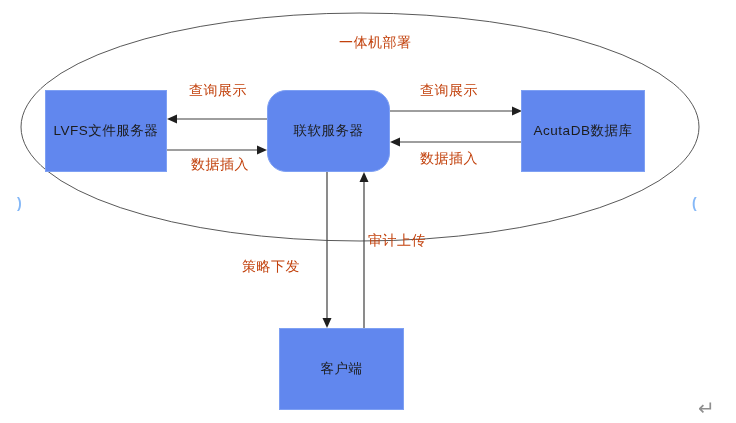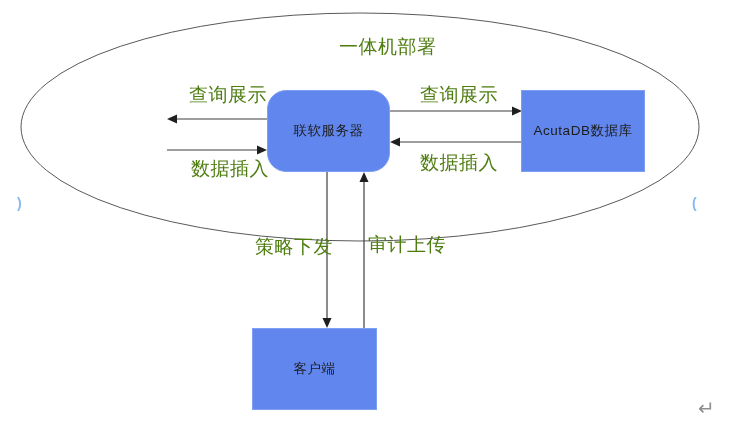--- a/index.html
+++ b/index.html
@@ -24,33 +24,33 @@
     display: flex;
     align-items: center;
     justify-content: center;
     color: #1c1c1c;
     font-size: 13.5px;
     letter-spacing: 0.5px;
   }
   .node-lvfs    { left: 45px;  top: 90px;  width: 122px; height: 82px; }
   .node-lian    { left: 267px; top: 90px;  width: 123px; height: 82px; border-radius: 19px; }
   .node-acutadb { left: 521px; top: 90px;  width: 124px; height: 82px; align-items: center; }
-  .node-client  { left: 252px; top: 328px; width: 125px; height: 82px; }
+  .node-client  { left: 279px; top: 328px; width: 125px; height: 82px; }
   .edge-label, .diagram-title {
     position: absolute;
-    color: #4d7c0f;
-    font-size: 19px;
+    color: #c2410c;
+    font-size: 14px;
     white-space: nowrap;
     letter-spacing: 0.5px;
   }
   .lbl-query-left  { left: 189px; top: 82px; }
   .lbl-insert-left { left: 191px; top: 156px; }
   .lbl-query-right { left: 420px; top: 82px; }
   .lbl-insert-right{ left: 420px; top: 150px; }
-  .lbl-policy      { left: 242px; top: 234px; margin-left: 13px; }
+  .lbl-policy      { left: 242px; top: 258px; }
   .lbl-audit       { left: 368px; top: 232px; }
   .diagram-title   { left: 339px; top: 34px; }
   .paren-mark {
     position: absolute;
     color: #85b8f7;
     font-size: 14px;
     font-weight: bold;
   }
   .paren-left  { left: 17px;  top: 195px; }
   .paren-right { left: 692px; top: 195px; }
@@ -85,20 +85,23 @@
 
     <line x1="327" y1="172" x2="327" y2="320" stroke="#3f3f3f" stroke-width="1.2"></line>
     <polygon points="327,328 322.5,318 331.5,318" fill="#1f1f1f"></polygon>
 
     <line x1="364" y1="328" x2="364" y2="180" stroke="#3f3f3f" stroke-width="1.2"></line>
     <polygon points="364,172 359.5,182 368.5,182" fill="#1f1f1f"></polygon>
   </svg>
 
   <span class="diagram-title">一体机部署</span>
 
+  <div class="node node-lvfs">
+    <span>LVFS文件服务器</span>
+  </div>
 
   <div class="node node-lian">
     <span>联软服务器</span>
   </div>
 
   <div class="node node-acutadb">
     <span>AcutaDB数据库</span>
   </div>
 
   <div class="node node-client">

